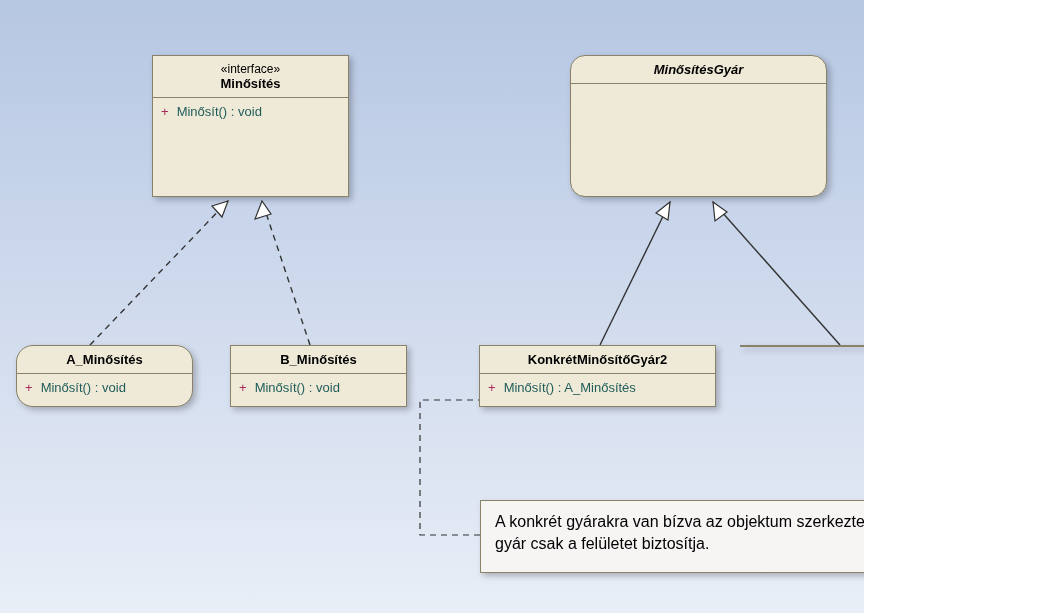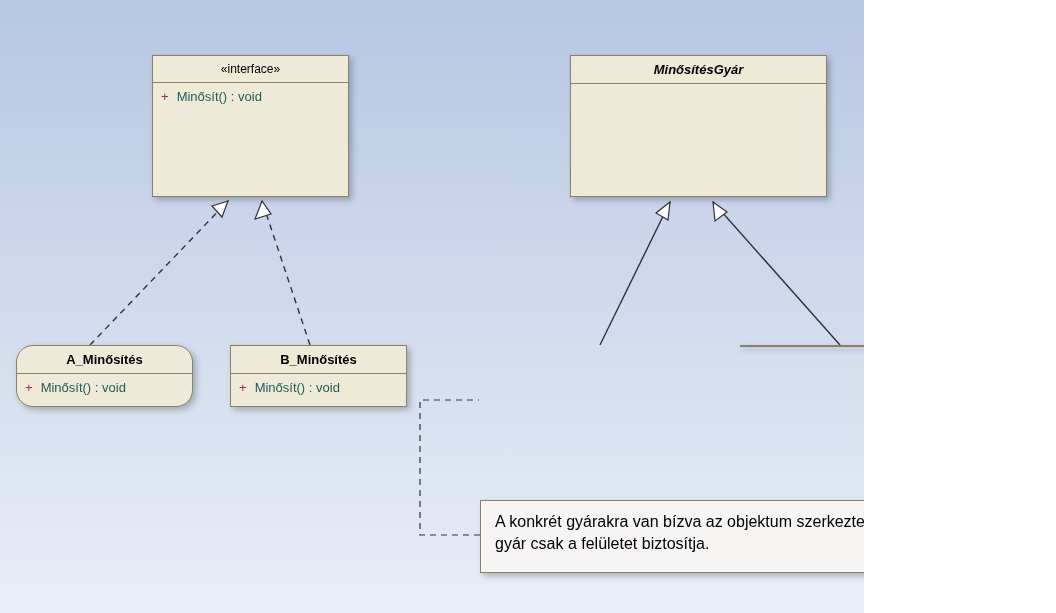--- a/index.html
+++ b/index.html
@@ -112,30 +112,31 @@
     <polygon points="713,202 715,221 727,212" fill="#fff" stroke="#333" stroke-width="1.2"></polygon>
 
     <polyline points="480,535 420,535 420,400 479,400" fill="none" stroke="#333" stroke-width="1.2" stroke-dasharray="6,5"></polyline>
 
     <polyline points="970,535 1010,535 1010,400 975,400" fill="none" stroke="#333" stroke-width="1.2" stroke-dasharray="6,5"></polyline>
   </svg>
 
   <div class="class-box" style="left:152px; top:55px; width:195px; height:140px;">
     <div class="class-head">
       <span class="stereotype">«interface»</span>
+      <span class="class-name">Minősítés</span>
     </div>
     <div class="class-body">
       <span class="op">
         <span class="vis">+</span>
         <span>Minősít() : void</span>
       </span>
     </div>
   </div>
 
-  <div class="class-box" style="left:570px; top:55px; width:255px; height:140px;">
+  <div class="class-box" style="left:570px; top:55px; width:255px; height:140px;border-radius:15px;">
     <div class="class-head">
       <span class="class-name italic">MinősítésGyár</span>
     </div>
   </div>
 
   <div class="class-box" style="left:16px; top:345px; width:175px;border-radius:17px;">
     <div class="class-head">
       <span class="class-name">A_Minősítés</span>
     </div>
     <div class="class-body">
@@ -151,20 +152,31 @@
       <span class="class-name">B_Minősítés</span>
     </div>
     <div class="class-body">
       <span class="op">
         <span class="vis">+</span>
         <span>Minősít() : void</span>
       </span>
     </div>
   </div>
 
+  <div class="class-box" style="left:479px; top:345px; width:235px;">
+    <div class="class-head">
+      <span class="class-name">KonkrétMinősítőGyár2</span>
+    </div>
+    <div class="class-body">
+      <span class="op">
+        <span class="vis">+</span>
+        <span>Minősít() : A_Minősítés</span>
+      </span>
+    </div>
+  </div>
 
   <div class="class-box" style="left:740px; top:345px; width:235px;">
   </div>
 
   <div class="note-box" style="left:480px; top:500px; width:460px;">
     <span>A konkrét gyárakra van bízva az objektum szerkezte, az abstract gyár csak a felületet biztosítja.</span>
   </div>
 
 </div>
 

